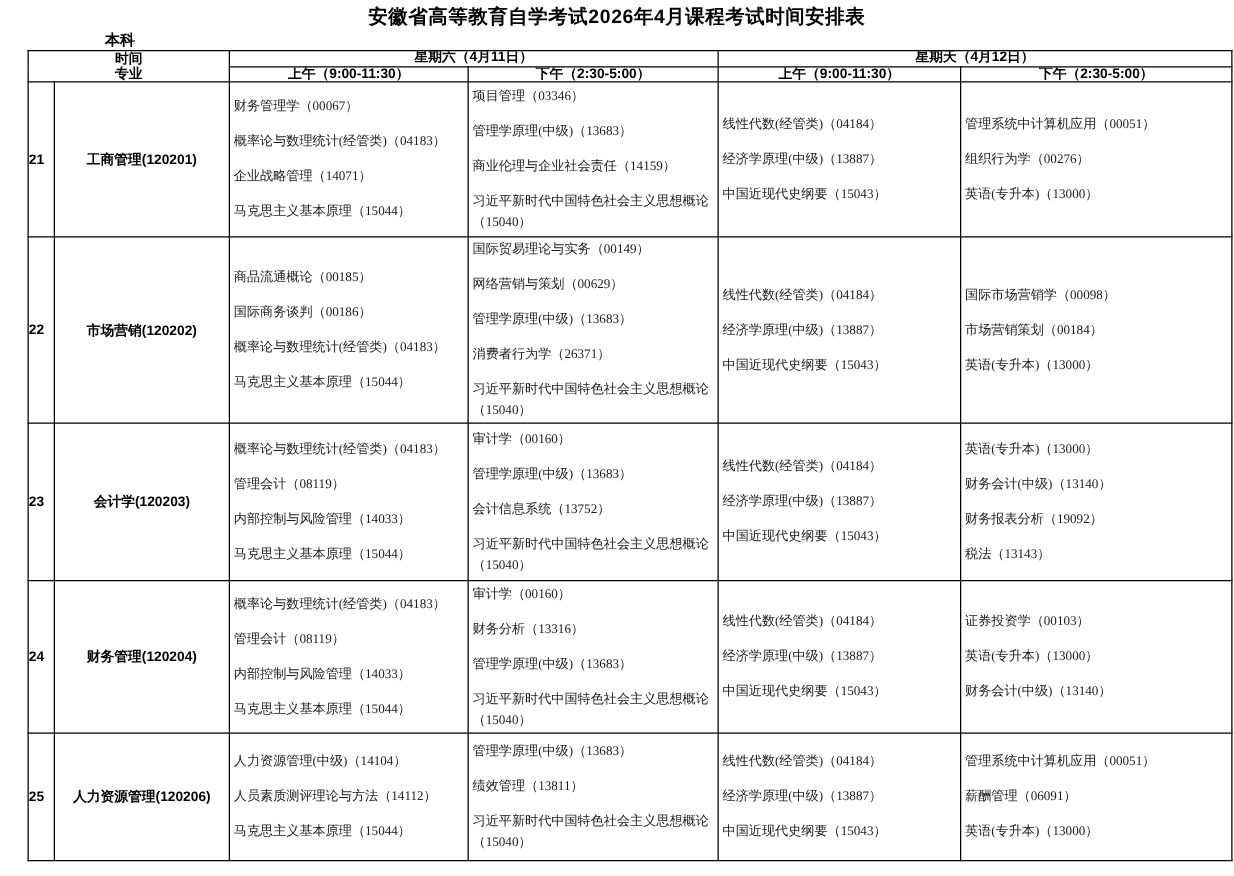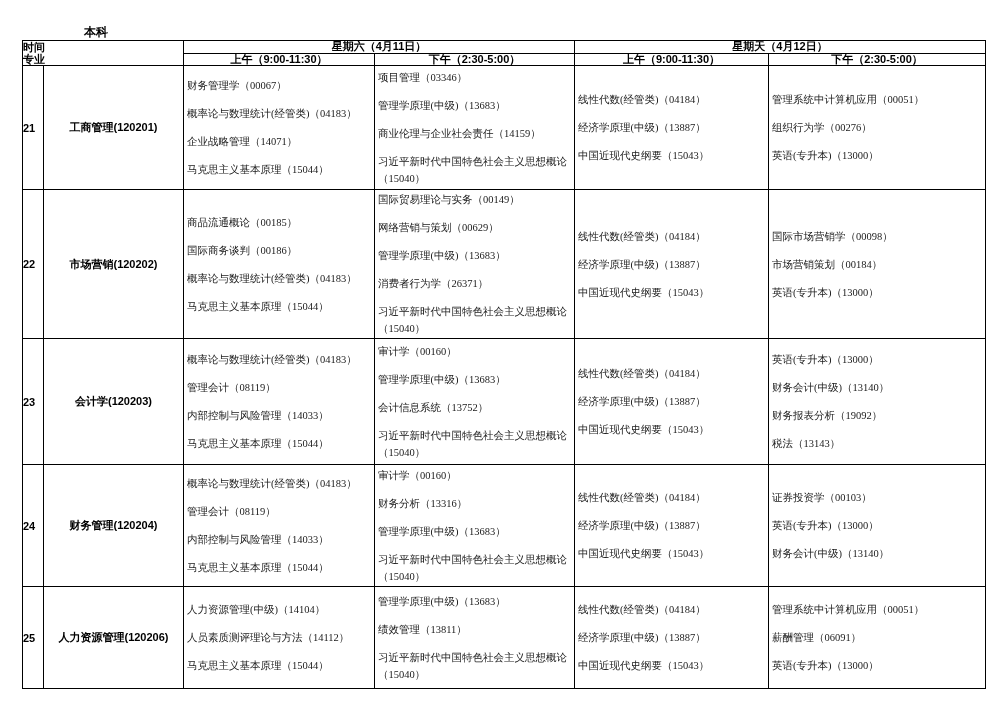--- a/index.html
+++ b/index.html
@@ -34,21 +34,21 @@
     vertical-align:middle;
   }
   .hrow td{
     height:11px;
     text-align:center;
     font-size:11px;font-weight:bold;color:#000;
     line-height:11px;
   }
   td.corner div{
     font-size:11px;font-weight:bold;color:#000;
-    text-align:left;line-height:12px;
+    text-align:center;line-height:12px;
   }
   td.num{
     text-align:left;
     font-size:11px;font-weight:bold;color:#000;
   }
   td.major{
     font-size:11px;font-weight:bold;color:#000;
     padding-left:3px;
     text-align:center;
   }
@@ -67,20 +67,21 @@
   tr.rh1 td{height:148px;}
   tr.rh2 td{height:125px;}
   tr.rh3 td{height:121px;}
   tr.rh4 td{height:101px;}
   td.courses{height:inherit;}
 </style>
 </head>
 <body>
 
 <div id="page">
+  <div class="doc-title">安徽省高等教育自学考试2026年4月课程考试时间安排表</div>
   <div class="level-label">本科</div>
 
   <table class="sched">
     <colgroup>
       <col style="width:21px">
       <col style="width:140px">
       <col style="width:191px">
       <col style="width:200px">
       <col style="width:194px">
       <col style="width:217px">

